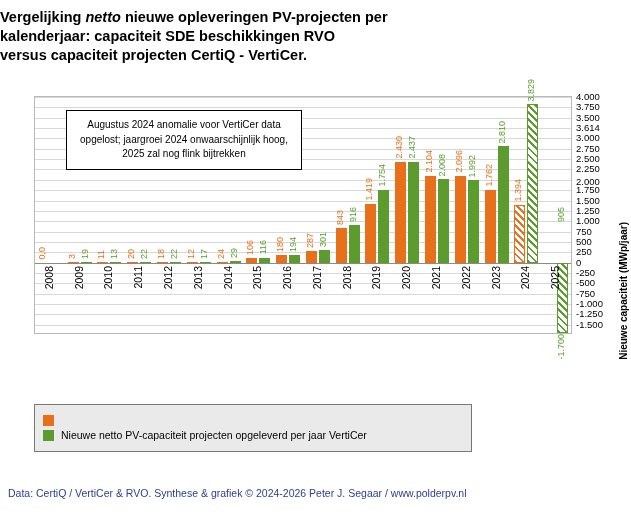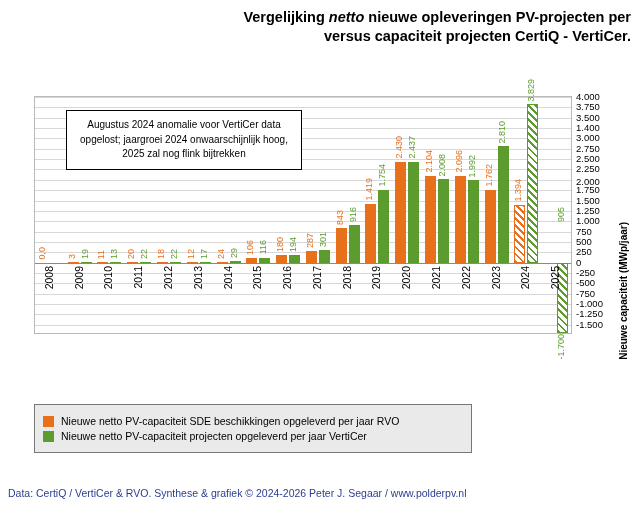--- a/index.html
+++ b/index.html
@@ -8,21 +8,21 @@
   }
   body {
     width: 631px;
     height: 515px;
     background: #ffffff;
     font-family: "Liberation Sans", sans-serif;
     overflow: hidden;
     position: relative;
   }
   .title-block {
-    text-align: right;
+    text-align: left;
     padding-top: 8px;
     font-size: 14.5px;
     font-weight: bold;
     line-height: 1.32;
     color: #000000;
   }
   .title-line { display: block; }
   .title-italic { font-style: italic; }
   .status-red { color: #e8451c; }
 
@@ -159,20 +159,21 @@
     font-size: 10.5px;
     color: #2b3f8f;
     white-space: nowrap;
   }
 </style>
 </head>
 <body>
 
 <div class="title-block">
   <span class="title-line"><span>Vergelijking </span><span class="title-italic">netto</span><span> nieuwe opleveringen PV-projecten per</span></span>
+  <span class="title-line">kalenderjaar: capaciteit SDE beschikkingen  RVO</span>
   <span class="title-line">versus capaciteit  projecten CertiQ - VertiCer.</span>
 </div>
 
 <div class="chart-area">
   <div class="plot" id="plot">
       <div class="gridline" style="top: 0px;"></div>
       <div class="gridline" style="top: 10.3509px;"></div>
       <div class="gridline" style="top: 20.7018px;"></div>
       <div class="gridline" style="top: 31.0526px;"></div>
       <div class="gridline" style="top: 41.4035px;"></div>
@@ -226,21 +227,21 @@
       <div class="bar vc" style="left: 462.556px; top: 49.2702px; width: 11px; height: 116.344px;"></div>
       <div class="bar sde hatch" style="left: 479.333px; top: 107.898px; width: 11px; height: 57.7165px;"></div>
       <div class="bar vc hatch" style="left: 492.333px; top: 7.08px; width: 11px; height: 158.534px;"></div>
       <div class="bar vc hatch" style="left: 522.111px; top: 165.614px; width: 11px; height: 70.386px;"></div>
     </div>
   <div class="yaxis-title">Nieuwe capaciteit (MWp/jaar)</div>
   <div class="annotation">Augustus 2024 anomalie  voor VertiCer data opgelost; jaargroei 2024 onwaarschijnlijk  hoog, 2025 zal nog flink bijtrekken</div>
 <div class="ytick-label" style="top: 4px;">4.000</div>
     <div class="ytick-label" style="top: 14.3509px;">3.750</div>
     <div class="ytick-label" style="top: 24.7018px;">3.500</div>
-    <div class="ytick-label" style="top: 35.0526px;">1.400</div>
+    <div class="ytick-label" style="top: 35.0526px;">3.614</div>
     <div class="ytick-label" style="top: 45.4035px;">3.000</div>
     <div class="ytick-label" style="top: 55.7544px;">2.750</div>
     <div class="ytick-label" style="top: 66.1053px;">2.500</div>
     <div class="ytick-label" style="top: 76.4561px;">2.250</div>
     <div class="ytick-label" style="top: 89px;">2.000</div>
     <div class="ytick-label" style="top: 97.1579px;">1.750</div>
     <div class="ytick-label" style="top: 107.509px;">1.500</div>
     <div class="ytick-label" style="top: 117.86px;">1.250</div>
     <div class="ytick-label" style="top: 128.211px;">1.000</div>
     <div class="ytick-label" style="top: 138.561px;">750</div>
@@ -304,21 +305,20 @@
     <div class="val sde" style="left: 513.333px; top: auto; bottom: 200.102px;">1.394</div>
     <div class="val vc" style="left: 526.333px; top: auto; bottom: 300.92px;">3.829</div>
     <div class="xlabel" style="left: 549.111px; top: 173.614px;">2025</div>
     <div class="val vc" style="left: 556.111px; top: 242px;">-1.700</div>
     <div class="val vc" style="left: 556.111px; bottom: 179.856px;">905</div>
   </div>
 
 <div class="legend">
   <div class="legend-row">
     <span class="legend-swatch sde"></span>
-    <span class="legend-label">Nieuwe netto PV-capaciteit SDE beschikkingen opgeleverd per jaar RVO</span>
   </div>
   <div class="legend-row">
     <span class="legend-swatch vc"></span>
     <span class="legend-label">Nieuwe netto PV-capaciteit projecten opgeleverd per jaar VertiCer</span>
   </div>
 </div>
 
 <div class="footer">Data: CertiQ / VertiCer &amp; RVO.  Synthese &amp; grafiek © 2024-2026 Peter J. Segaar / www.polderpv.nl</div>
 
 </body></html>

